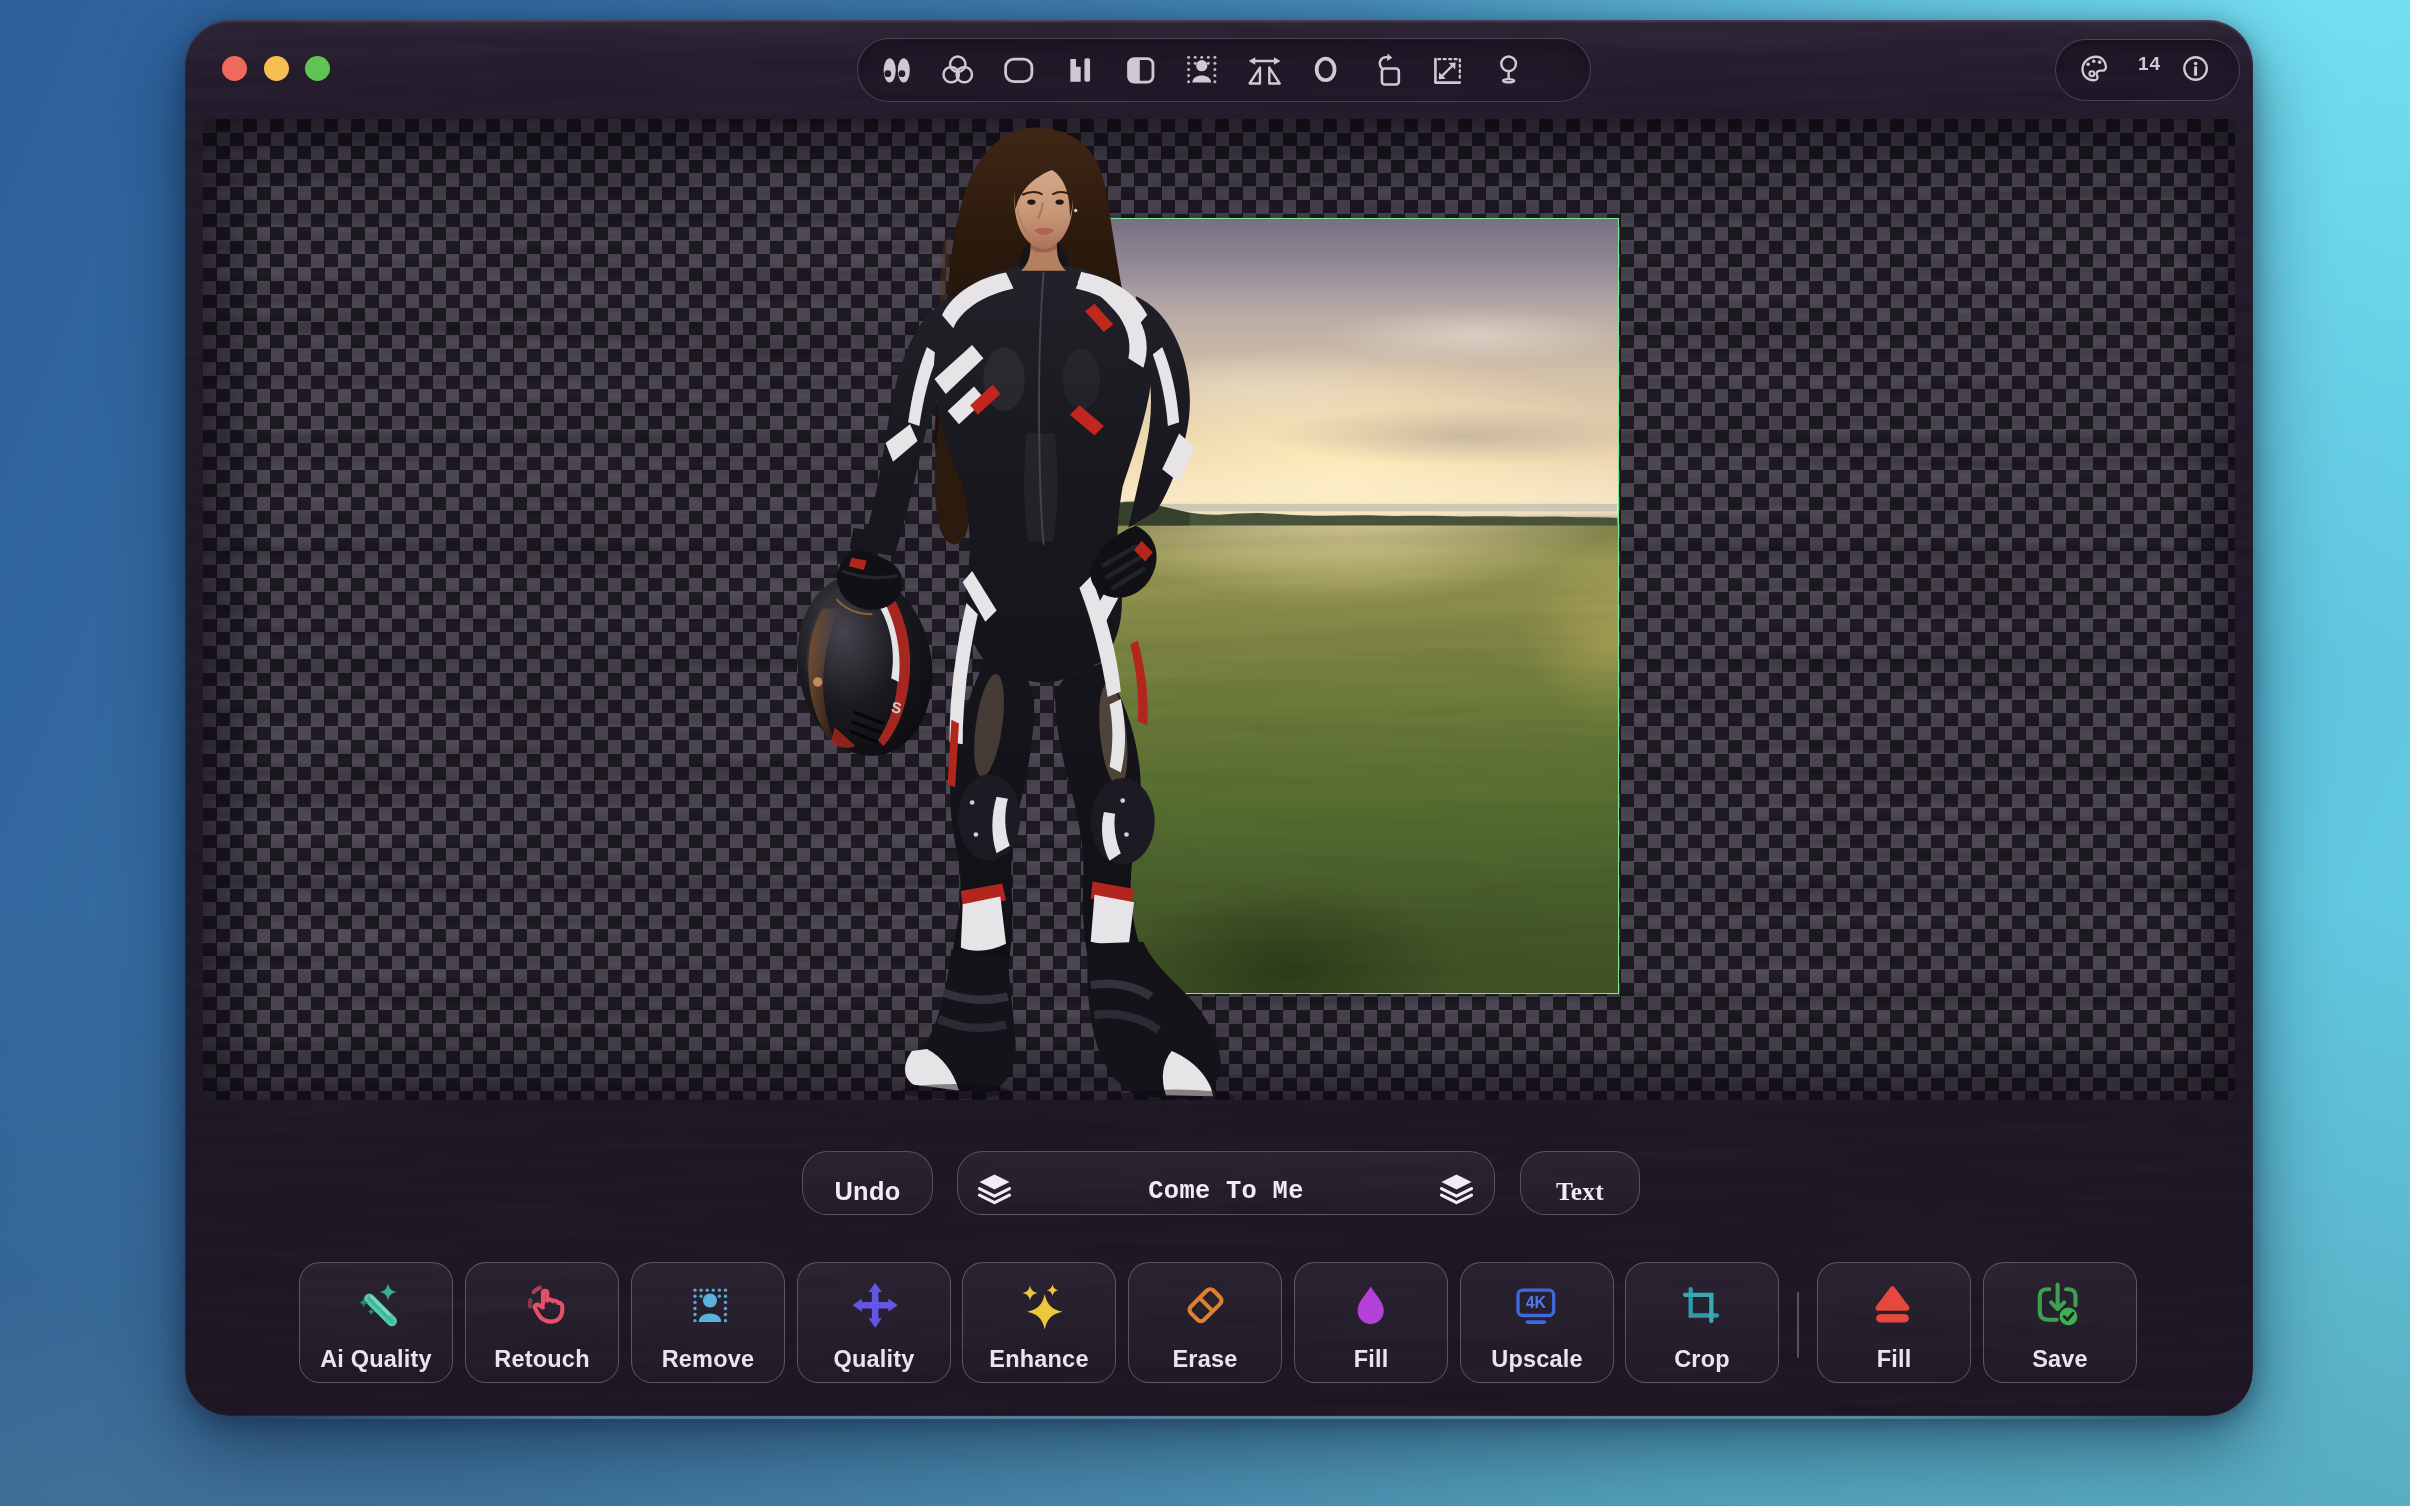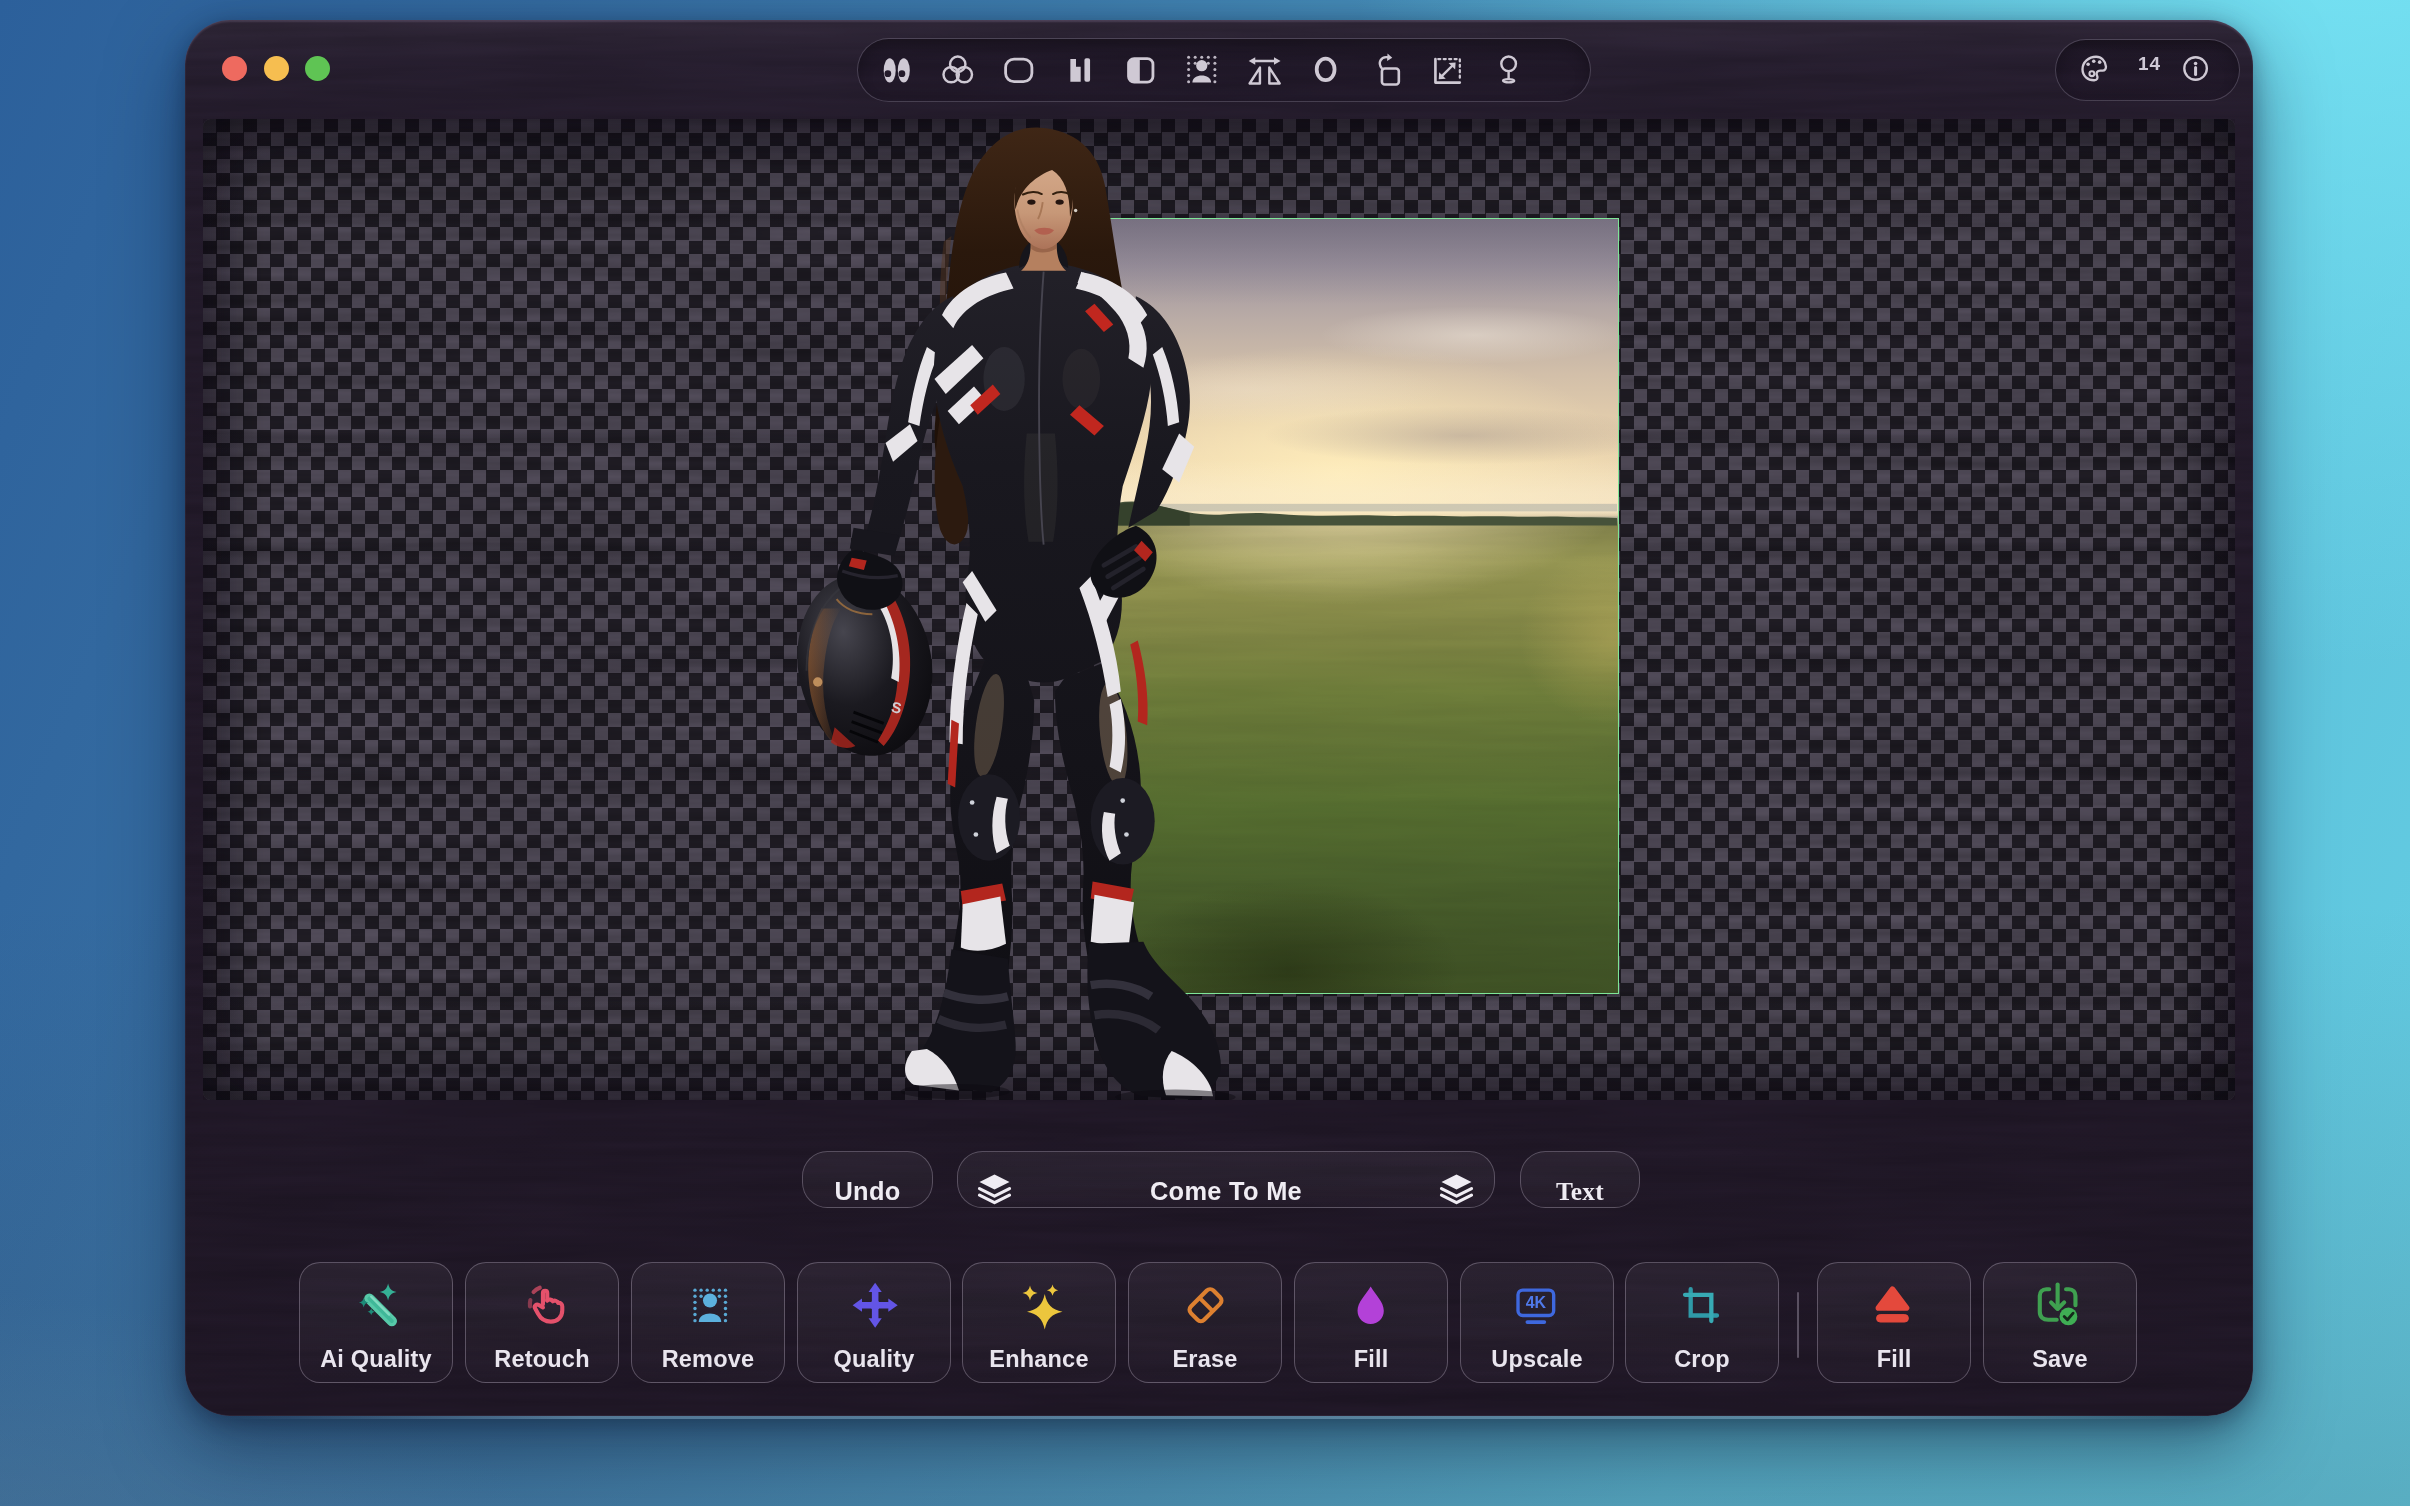--- a/index.html
+++ b/index.html
@@ -88,24 +88,24 @@
         #71803c 61%, #647637 68%, #587031 76%, #4c622d 85%, #455929 93%, #415426 100%);
   }
 
   
   .btn {
     position:absolute; border-radius:25.4px;
     background: linear-gradient(180deg, rgba(255,255,255,0.055), rgba(255,255,255,0.02));
     border:1.4px solid rgba(210,200,220,0.30);
     color:#efecf3; text-align:center;
   }
-  .row2 { top:1151px; height:57px; }
+  .row2 { top:1151px; height:64px; }
   .row2 span { display:block; margin-top:24.5px; font-size:25.4px; font-weight:700; letter-spacing:0.3px; }
   #undo { left:802px; width:131px; }
-  #ctm  { left:957px; width:538px; }
+  #ctm  { left:957px; width:538px;font-family:Liberation Mono, monospace; }
   #textbtn { left:1520px; width:120px;font-family:Liberation Serif, serif; }
 
   .tool {
     position:absolute; top:1262px; height:121px; width:154px; border-radius:21px;
     background: linear-gradient(180deg, rgba(255,255,255,0.055), rgba(255,255,255,0.015));
     border:1.4px solid rgba(210,200,220,0.32);
   }
   .tool .lbl {
     position:absolute; left:0; right:0; top:83px; text-align:center;
     font-size:23.5px; font-weight:600; color:#e9e5ee; letter-spacing:0.2px;

